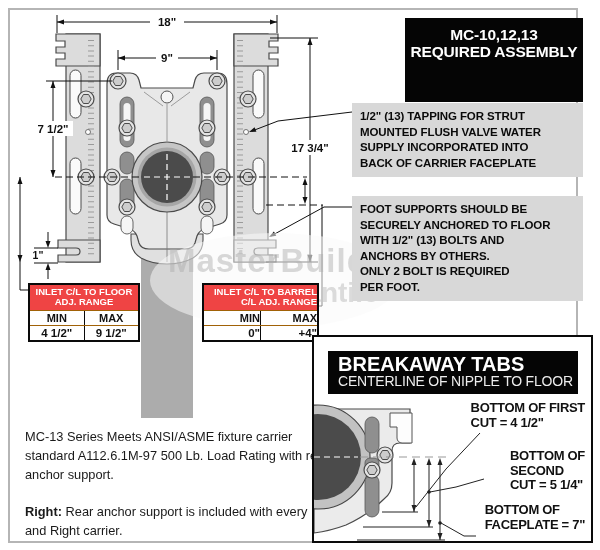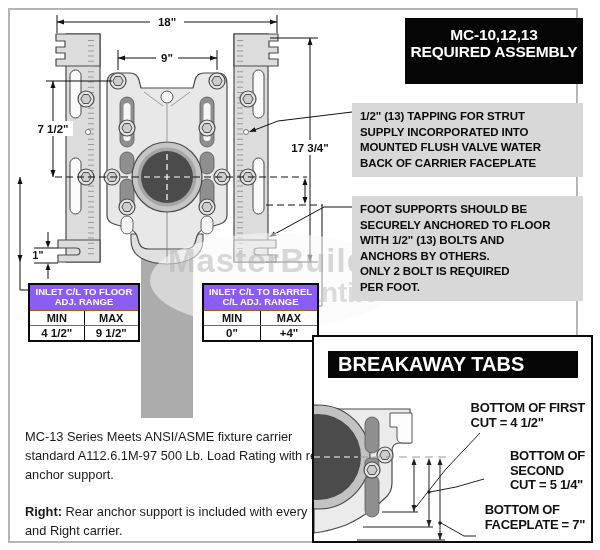--- a/index.html
+++ b/index.html
@@ -7,38 +7,38 @@
         font-family:"Liberation Sans",sans-serif;color:#111;}
   .page-border{position:absolute;left:8px;top:8px;width:570px;height:535px;
         border:2px solid #b5b5b5;box-sizing:border-box;z-index:0;}
   .main-art{position:absolute;left:0;top:0;z-index:1;}
   .wm-ellipse{position:absolute;left:150px;top:233px;width:250px;height:95px;
         background:rgba(250,250,250,.55);border-radius:50%;z-index:2;}
   .watermark{position:absolute;left:168px;top:244px;z-index:2;line-height:1;
         color:rgba(170,170,170,.45);font-weight:bold;pointer-events:none;}
   .watermark .wm1{font-size:33px;letter-spacing:1px;}
   .watermark .wm2{font-size:28px;margin:2px 0 0 72px;color:rgba(185,185,185,.5);}
-  .title-box{position:absolute;left:405px;top:18px;width:178px;height:66px;background:#050505;
+  .title-box{position:absolute;left:405px;top:18px;width:178px;height:84px;background:#050505;
         color:#fff;text-align:center;font-weight:bold;font-size:15.5px;line-height:17px;
         padding-top:8px;box-sizing:border-box;z-index:3;letter-spacing:-0.2px;}
   .callout{position:absolute;left:352px;width:231px;background:#d8d8d8;color:#0a0a0a;
         font-weight:bold;font-size:11.5px;line-height:15.5px;padding:6px 8px;
         box-sizing:border-box;z-index:3;letter-spacing:-0.1px;}
   .callout-tapping{top:103px;}
   .callout-foot{top:196px;}
   .spec-table{position:absolute;top:283px;border:2px solid #0a0a0a;background:#fff;
         box-sizing:border-box;z-index:3;text-align:center;}
-  .spec-table .thead{background:#8b5cf6;color:#fff;font-weight:bold;font-size:9.5px;
+  .spec-table .thead{background:#ef4444;color:#fff;font-weight:bold;font-size:9.5px;
         line-height:10px;padding:2px 0 3px 0;}
   .spec-table .cols{display:flex;border-top:1px solid #a16207;}
   .spec-table .cols>div{flex:1;font-weight:bold;font-size:11px;line-height:14px;}
   .spec-table .cols>div:first-child{border-right:1.5px solid #0a0a0a;}
   .spec-table .vals>div{font-size:11.5px;}
   .table-floor{left:28px;width:112px;}
-  .table-barrel{left:202px;width:117px;}
+  .table-barrel{left:202px;width:117px;text-align:right;}
   .notes{position:absolute;left:25px;top:427px;width:312px;font-size:12.8px;
         line-height:19px;color:#1a1a1a;z-index:3;}
   .notes .para2{margin-top:18px;}
   .notes b{font-weight:bold;}
   .breakaway-box{position:absolute;left:312px;top:335px;width:281px;height:208px;
         border:2px solid #0a0a0a;background:#fff;box-sizing:border-box;overflow:hidden;z-index:3;}
   .bw-header{position:absolute;left:14px;top:14px;width:250px;background:#050505;color:#fff;
         padding:4px 0 5px 10px;box-sizing:border-box;z-index:2;}
   .bw-header .h1{font-size:20px;font-weight:bold;line-height:18px;}
   .bw-header .h2{font-size:14px;font-weight:500;line-height:16px;color:#ededed;letter-spacing:-0.2px;}
@@ -200,22 +200,22 @@
     <div class="wm2">Mercantile</div>
   </div>
 
   <div class="title-box">
     <div>MC-10,12,13</div>
     <div>REQUIRED ASSEMBLY</div>
   </div>
 
   <div class="callout callout-tapping">
     <div>1/2" (13) TAPPING FOR STRUT</div>
+    <div>MOUNTED FLUSH VALVE WATER</div>
     <div>SUPPLY INCORPORATED INTO</div>
-    <div>MOUNTED FLUSH VALVE WATER</div>
     <div>BACK OF CARRIER FACEPLATE</div>
   </div>
 
   <div class="callout callout-foot">
     <div>FOOT SUPPORTS SHOULD BE</div>
     <div>SECURELY ANCHORED TO FLOOR</div>
     <div>WITH 1/2" (13) BOLTS AND</div>
     <div>ANCHORS BY OTHERS.</div>
     <div>ONLY 2 BOLT IS REQUIRED</div>
     <div>PER FOOT.</div>
@@ -299,20 +299,21 @@
           <polygon points="115,190 112.5,183 117.5,183"></polygon>
         <polygon points="126,121 123.5,128 128.5,128"></polygon>
           <polygon points="126,203 123.5,196 128.5,196"></polygon>
         <circle cx="115" cy="155" r="1.8"></circle>
           <circle cx="126" cy="186" r="1.8"></circle>
       </g>
     </svg>
 
     <div class="bw-header">
       <div class="h1">BREAKAWAY TABS</div>
+      <div class="h2">CENTERLINE OF NIPPLE TO FLOOR</div>
     </div>
 
     <div class="bw-label bw-label-first">
       <div>BOTTOM OF FIRST</div>
       <div>CUT = 4 1/2"</div>
     </div>
     <div class="bw-label bw-label-second">
       <div>BOTTOM OF</div>
       <div>SECOND</div>
       <div>CUT = 5 1/4"</div>

